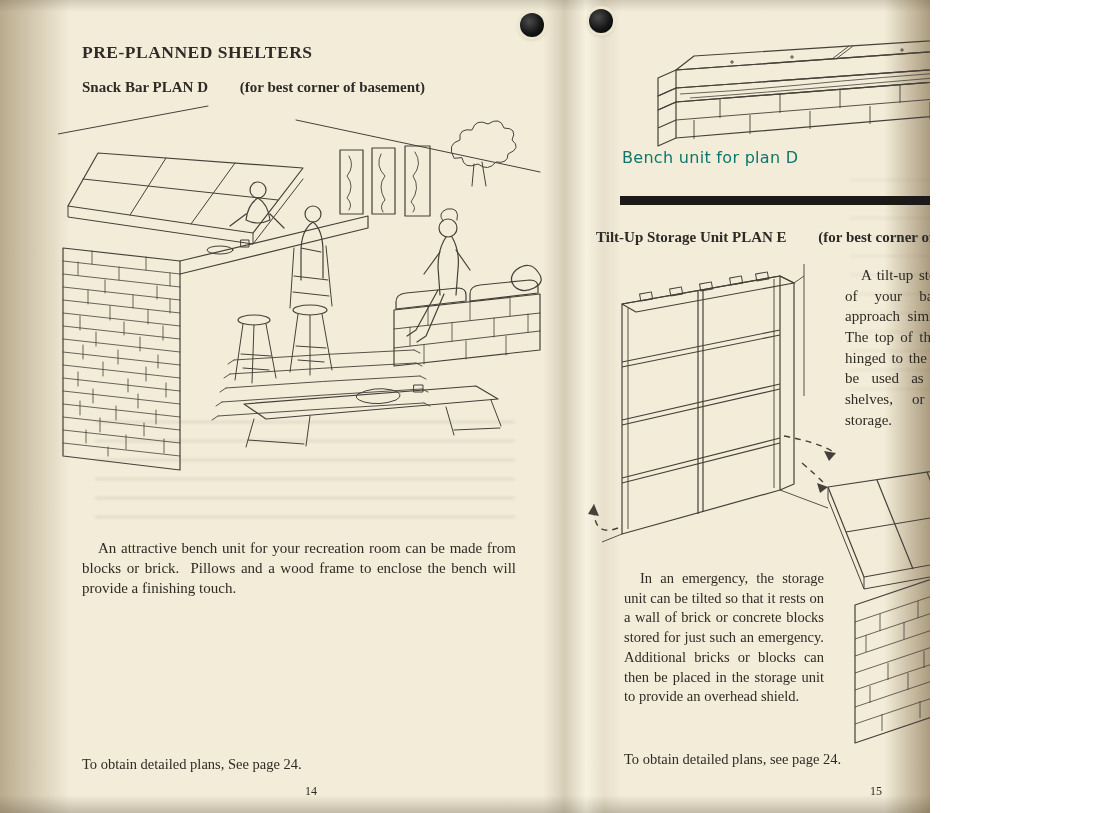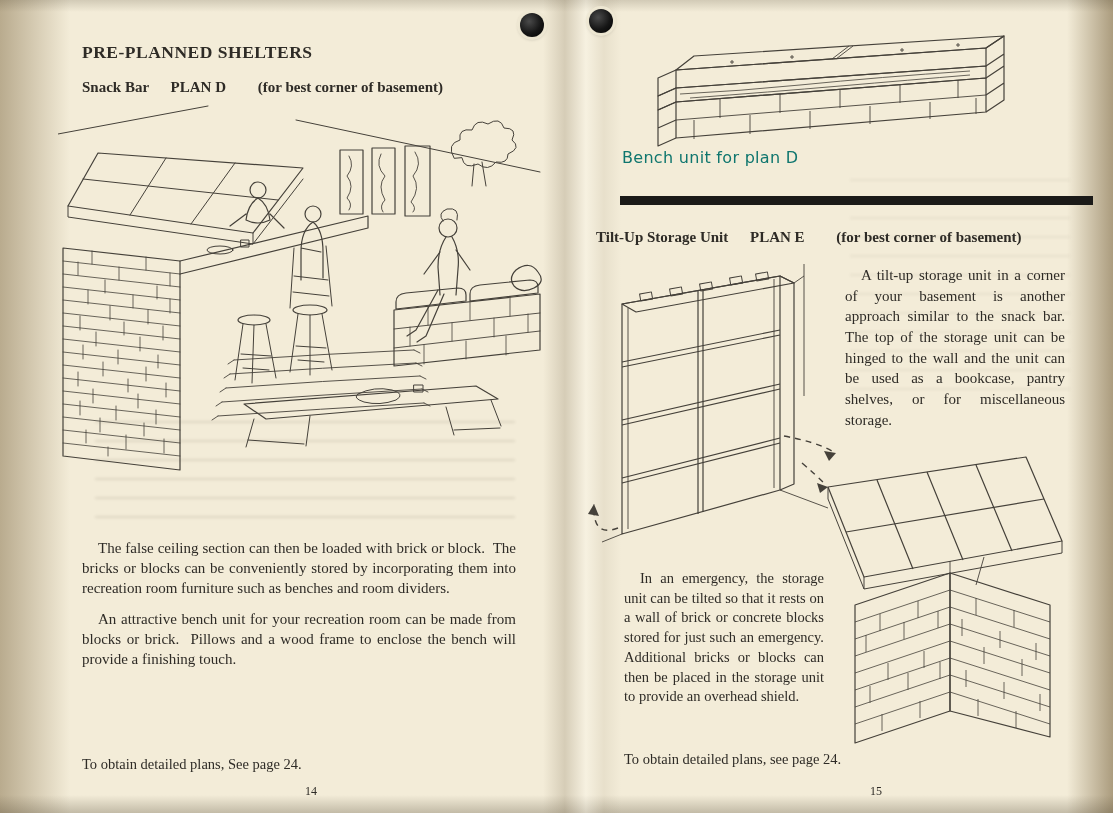--- a/index.html
+++ b/index.html
@@ -1,17 +1,17 @@
 <!DOCTYPE html>
 <html><head>
 <meta charset="utf-8">
 <style>
   html,body{margin:0;padding:0;}
   .scan{
-    position:relative; width:1113px; height:813px; overflow:hidden;
+    position:relative; width:930px; height:813px; overflow:hidden;
     background:#f3ecd8;
     font-family:"Liberation Serif","DejaVu Serif",serif;
     color:#2e2b26;
   }
   
   .edge{position:absolute; pointer-events:none;}
   .edge-left{left:0;top:0;bottom:0;width:70px;background:linear-gradient(90deg,#b9ab8e 0%,rgba(185,171,142,0) 100%);}
   .edge-right{right:0;top:0;bottom:0;width:46px;background:linear-gradient(270deg,#ab9c7e 0%,rgba(171,156,126,0) 100%);}
   .edge-top{left:0;top:0;right:0;height:12px;background:linear-gradient(180deg,rgba(60,50,30,.18),rgba(60,50,30,0));}
   .edge-bottom{left:0;bottom:0;right:0;height:18px;background:linear-gradient(0deg,rgba(70,60,40,.28),rgba(70,60,40,0));}
@@ -24,21 +24,21 @@
     background:radial-gradient(circle at 38% 35%, #4a4a4a 0%, #161616 55%, #000 100%);
     box-shadow:0 0 0 3px rgba(240,233,212,.9), 0 1px 4px rgba(0,0,0,.45);}
   .hole-1{left:520px;top:13px;}
   .hole-2{left:589px;top:9px;}
   
   .abs{position:absolute;}
   .title{left:82px;top:42px;font-size:17.5px;font-weight:bold;letter-spacing:.5px;white-space:nowrap;}
   .heading{font-size:15px;font-weight:bold;white-space:nowrap;}
   .heading-left{left:82px;top:79px;}
   .heading-right{left:596px;top:229px;}
-  .h-plan{margin-left:18px;}
+  .h-plan{margin-left:0;}
   .h-note{margin-left:28px;}
   .bodytext{font-size:15px;line-height:1.34;text-align:justify;}
   .bodytext p{margin:8px 0 11px;text-indent:16px;white-space:pre-wrap;}
   .body-left{left:82px;top:530px;width:434px;}
   .para-top{left:845px;top:257px;width:220px;font-size:15px;line-height:1.38;}
   .para-bottom{left:624px;top:561px;width:200px;font-size:14.5px;line-height:1.36;}
   .footer{font-size:14.5px;white-space:nowrap;}
   .footer-left{left:82px;top:756px;}
   .footer-right{left:624px;top:751px;}
   .pagenum{font-size:12px;width:40px;text-align:right;}
@@ -135,21 +135,20 @@
 
           <path d="M186 306 L418 288 L440 301 L208 321 Z"></path>
           <path d="M300 296 q16 -8 34 -4 q14 4 4 10 q-16 6 -32 2 q-12 -4 -6 -8 z" stroke-width="1"></path>
           <rect x="356" y="287" width="9" height="7" stroke-width="1"></rect>
           <path d="M196 321 l-8 28 M433 302 l10 26 M252 318 l-4 30 M388 309 l8 28 M190 342 l56 4 M396 332 l46 -2" stroke-width="1"></path>
         </g>
       </svg>
     </div>
 
     <div class="abs bodytext body-left">
-      <p>The false ceiling section can then be loaded with brick or block.  The bricks or blocks can be conveniently stored by incorporating them into recreation room furniture such as benches and room dividers.</p>
       <p>An attractive bench unit for your recreation room can be made from blocks or brick.  Pillows and a wood frame to enclose the bench will provide a finishing touch.</p>
     </div>
 
     <div class="abs footer footer-left">To obtain detailed plans, See page 24.</div>
     <div class="abs pagenum pagenum-left">14</div>
   </div>
 
   <div>
 
     <div class="illus" style="left:650px;top:14px;">

